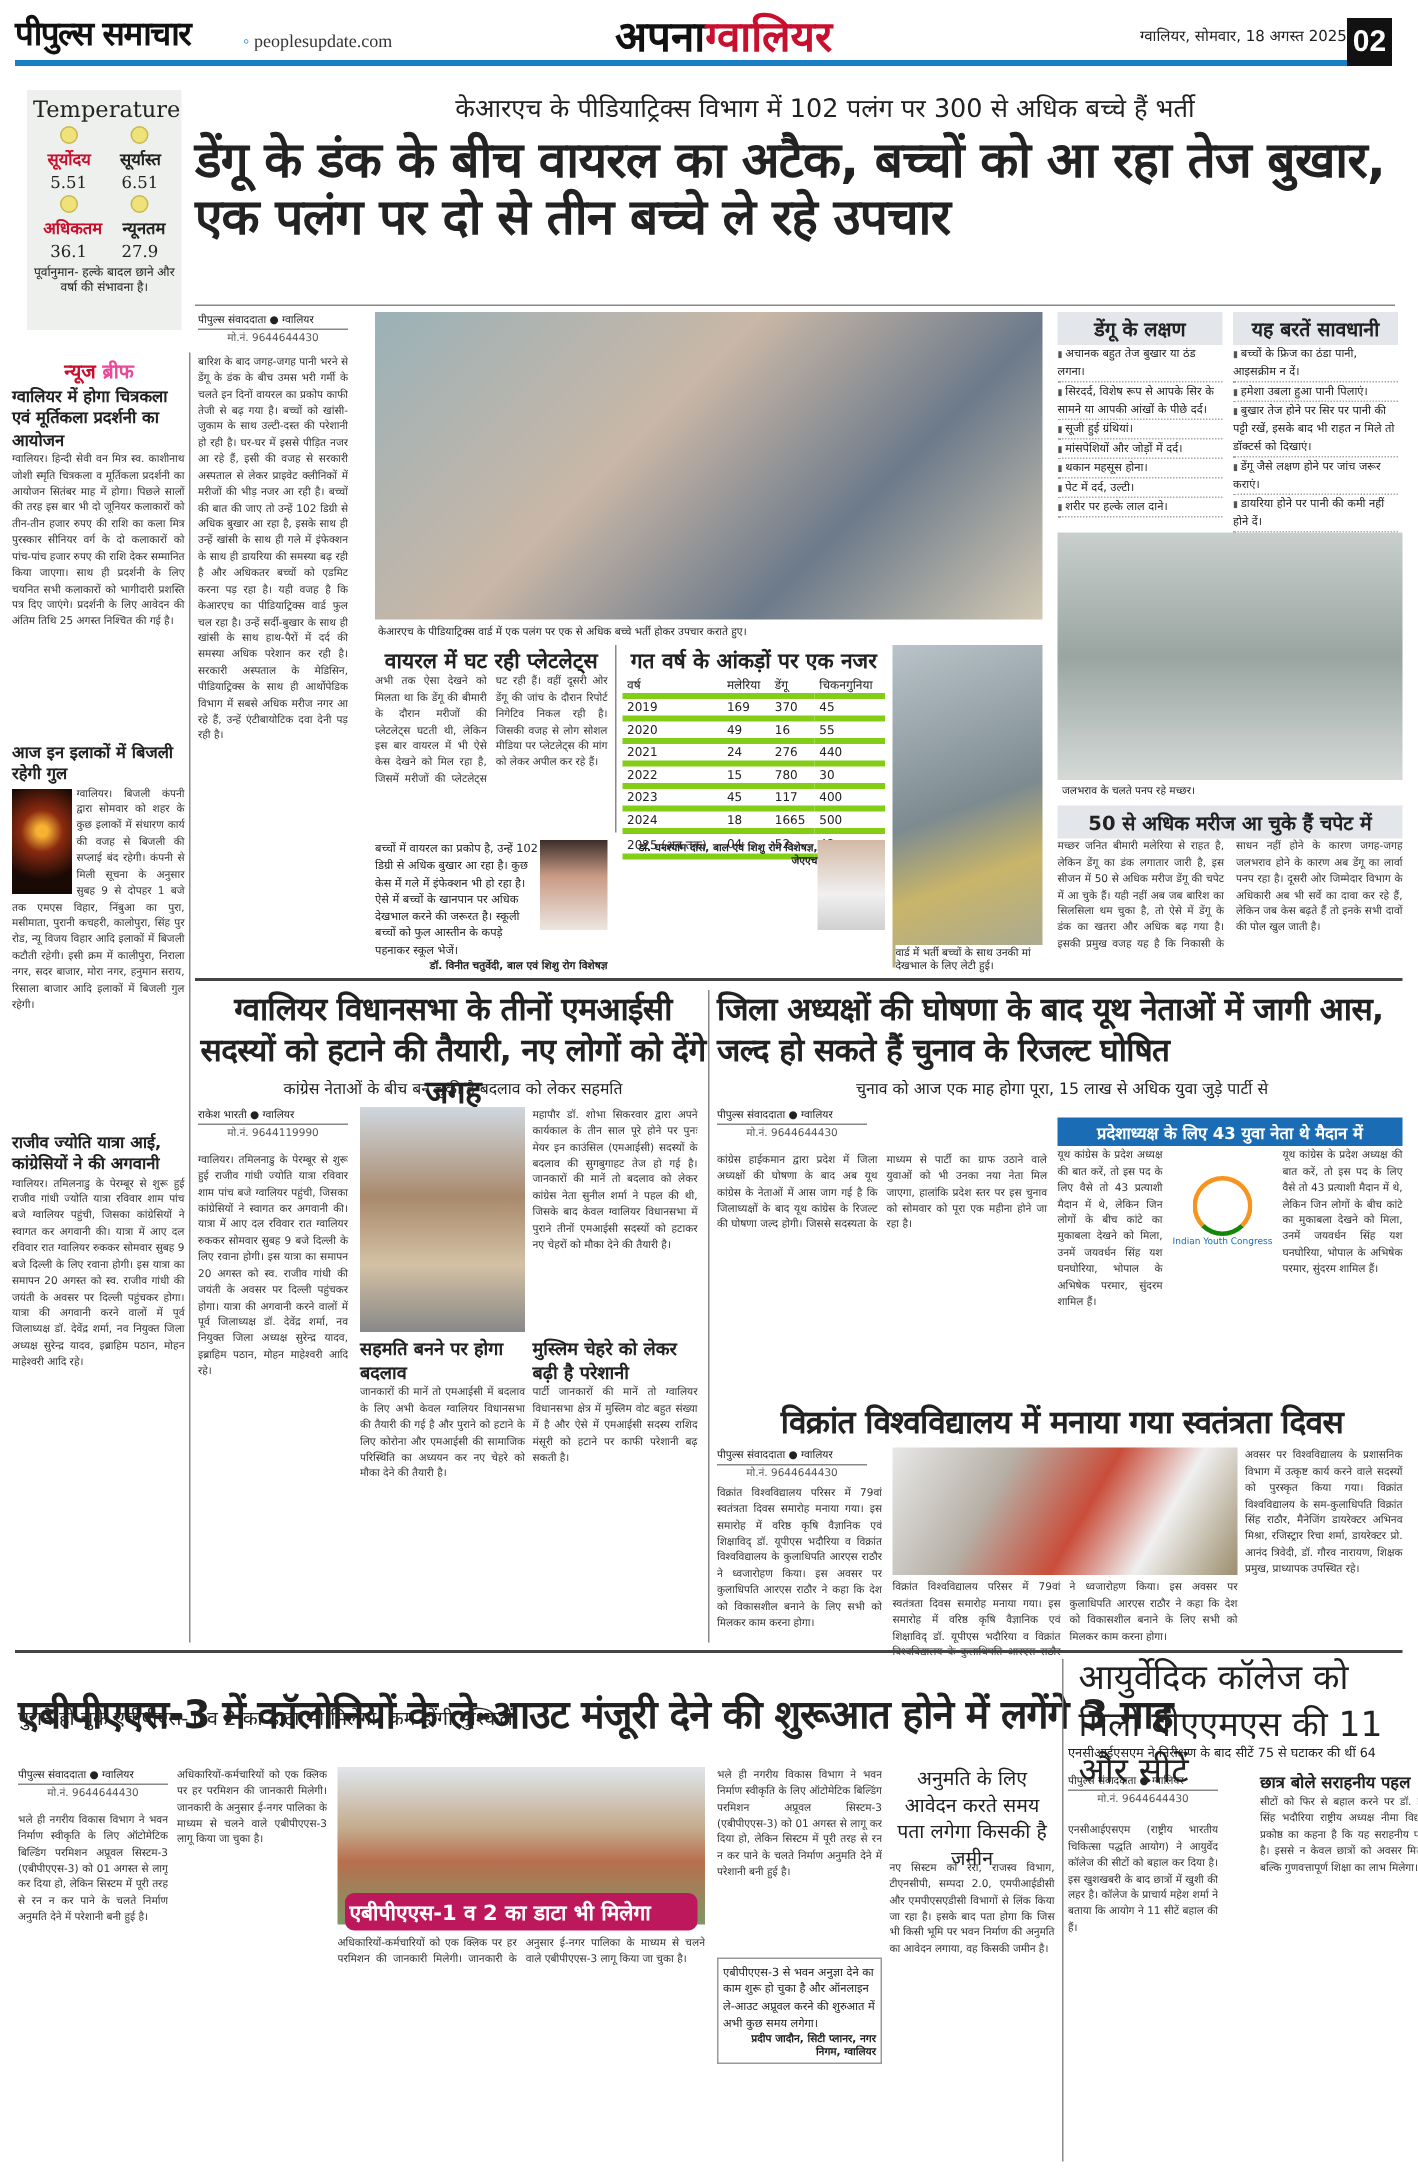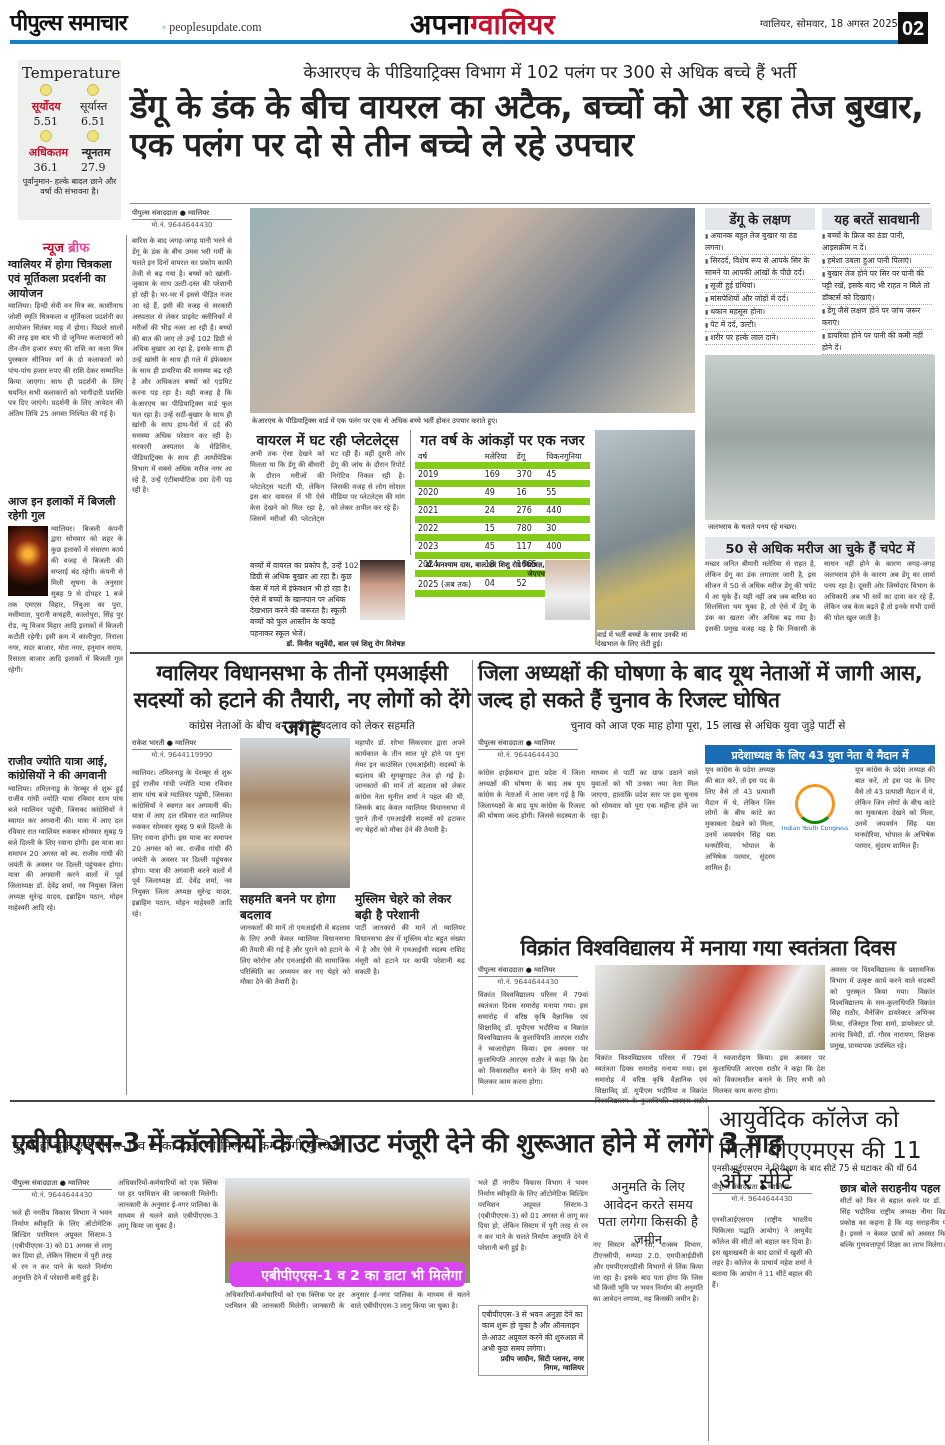--- a/index.html
+++ b/index.html
@@ -26,30 +26,30 @@
 .byline{font-size:7px;border-bottom:1px solid #888;padding-bottom:2px}
 .mob{font-size:7px;color:#555;text-align:center}
 .photo{background:linear-gradient(135deg,#9ab1b7,#c9b7a7 40%,#6c7a8a 70%,#d2c9b4);}
 .caption{font-size:7px}
 .boxhead{background:#e3e6ea;font-weight:bold;font-size:13px;text-align:center;padding:2px}
 ul.bul{list-style:none;font-size:7.5px;line-height:1.6}
 ul.bul li:before{content:"▮ ";color:#555;font-size:6px}
 ul.bul li{border-bottom:1px dotted #aaa}
 .sub{font-size:14px;font-weight:bold;text-align:center}
 table.stat{border-collapse:collapse;font-size:8px;width:100%}
-table.stat td,table.stat th{padding:1px 3px;border-bottom:7px solid #84cc16;text-align:left;font-weight:normal}
+table.stat td,table.stat th{padding:1px 3px;border-bottom:4px solid #84cc16;text-align:left;font-weight:normal}
 .quote{font-size:7.5px;line-height:1.5}
 .qsig{font-size:7px;font-weight:bold;text-align:right}
 .h2{font-size:21px;font-weight:bold;line-height:1.3;letter-spacing:-0.4px}
 .deck{font-size:10.5px;text-align:center}
 .bluebar{background:#1a6db5;color:#fff;font-size:11px;font-weight:bold;text-align:center;padding:2px}
 .brief-t{font-size:11px;font-weight:bold;line-height:1.3}
 .vline{width:1px;background:#888}
 .hline{height:1px;background:#888}
-.bluepill{background:#d946ef;color:#fff;border-radius:6px;font-size:14px;font-weight:bold;text-align:right;padding:3px}
+.bluepill{background:#be185d;color:#fff;border-radius:6px;font-size:14px;font-weight:bold;text-align:left;padding:3px}
 </style>
 </head>
 <body>
 
 <div class="abs top">
   <div class="abs brand">पीपुल्स समाचार</div>
   <div class="abs site"><span style="color:#1a80c4">◦ </span><span>peoplesupdate.com</span></div>
   <div class="abs center-title"><span class="a">अपना</span><span class="b">ग्वालियर</span></div>
   <div class="abs date">ग्वालियर, सोमवार, 18 अगस्त 2025</div>
   <div class="abs pno">02</div>
@@ -57,21 +57,21 @@
 </div>
 
 <div class="abs temp">
   <h3>Temperature</h3>
   <div class="row">
       <span class="dot"></span>
       <span class="dot"></span>
     </div>
   <div class="row">
       <span class="red">सूर्योदय</span>
-      <span style="font-weight:normal">सूर्यास्त</span>
+      <span style="font-weight:bold">सूर्यास्त</span>
     </div>
   <div class="row num">
       <span>5.51</span>
       <span>6.51</span>
     </div>
   <div class="row">
       <span class="dot"></span>
       <span class="dot"></span>
     </div>
   <div class="row">

